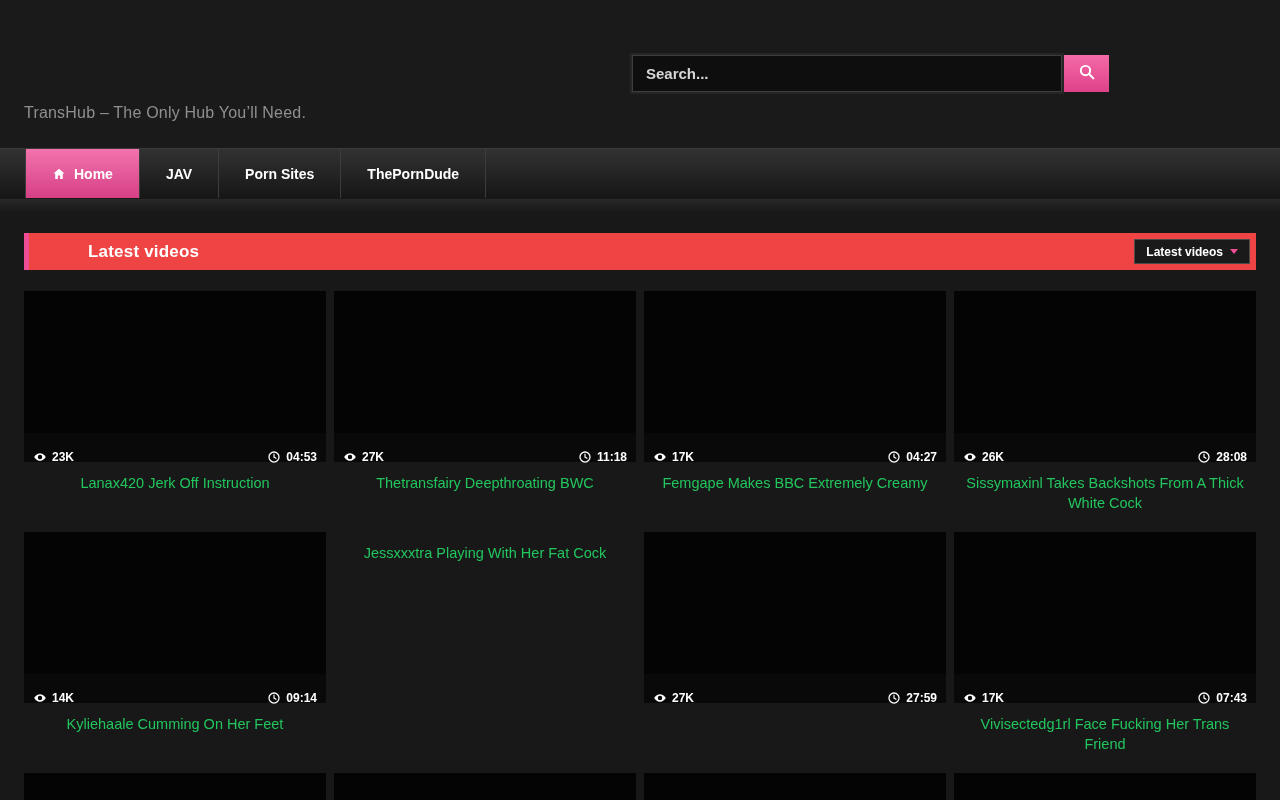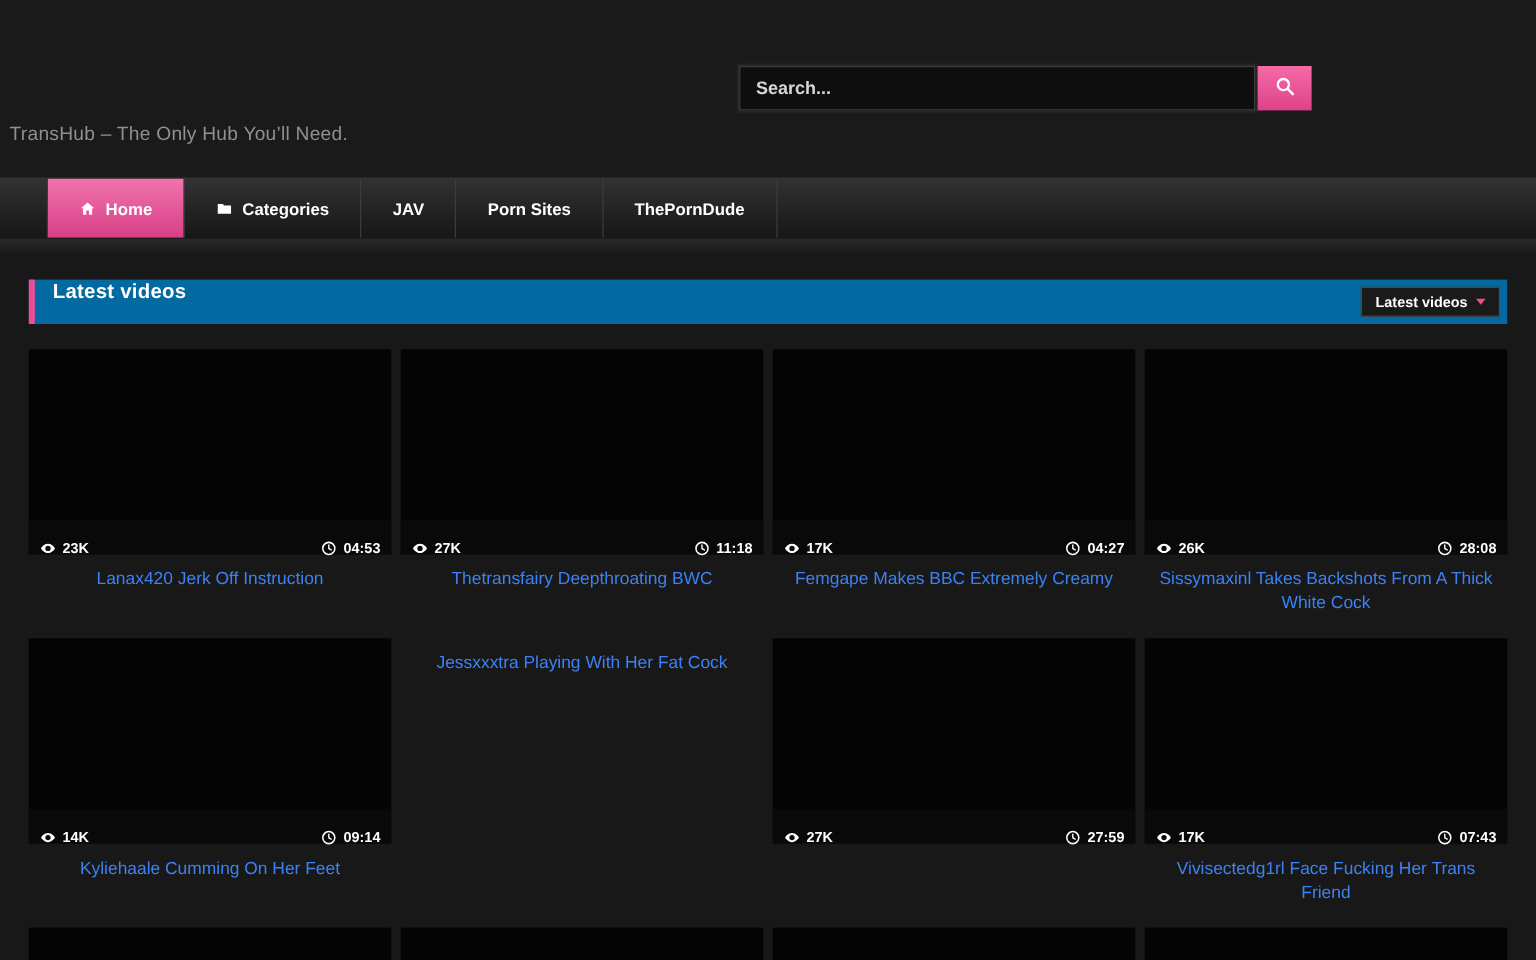--- a/index.html
+++ b/index.html
@@ -6,47 +6,47 @@
   html,body { width:1280px; height:800px; }
   body {
     background:#181818;
     font-family:"Liberation Sans", sans-serif;
     overflow:hidden;
     position:relative;
   }
 
   
   .site-header { position:relative; height:148px; background:#1a1a1a; }
-  .search-wrap { position:absolute; left:616px; top:55px; display:flex; }
+  .search-wrap { position:absolute; left:632px; top:55px; display:flex; }
   .search-input {
     width:430px; height:37px;
     background:#0e0e0e;
     border:1px solid #3d3d3d;
     box-shadow:0 0 0 2px rgba(255,255,255,0.05);
     color:#e0e0e0; font-weight:bold; font-size:15px;
     padding:0 13px; outline:none;
     font-family:"Liberation Sans", sans-serif;
   }
   .search-input::placeholder { color:#d6d6d6; opacity:1; }
   .search-btn {
     width:45px; height:37px; margin-left:2px;
     background:linear-gradient(#f56aa8, #de4289);
     border:none; cursor:pointer;
     display:flex; align-items:center; justify-content:center;
   }
   .search-btn svg { width:18px; height:18px; }
-  .tagline { position:absolute; left:8px; top:104px; color:#8f8f8f; font-size:16px; letter-spacing:.2px; }
+  .tagline { position:absolute; left:24px; top:104px; color:#8f8f8f; font-size:16px; letter-spacing:.2px; }
 
   
   .main-nav {
     height:50px;
     background:linear-gradient(#323232, #161616);
     border-top:1px solid #3a3a3a;
     display:flex; align-items:stretch;
-    padding-left:39px;
+    padding-left:25px;
     position:relative;
   }
   .main-nav:after {
     content:""; position:absolute; left:0; right:0; top:50px; height:14px;
     background:linear-gradient(rgba(60,60,60,.45), rgba(24,24,24,0));
     pointer-events:none;
   }
   .nav-item {
     display:flex; align-items:center; gap:8px;
     padding:0 26px;
@@ -55,23 +55,24 @@
     cursor:pointer; white-space:nowrap;
   }
   .nav-item:first-child { border-left:1px solid #3c3c3c; }
   .nav-item.active { background:linear-gradient(#f273ae, #d64085); }
   .nav-icon svg { width:14px; height:14px; display:block; }
 
   
   .section-bar {
     margin:35px 24px 0;
     height:37px;
-    background:#0369a1;
-    display:flex; align-items:flex-start;
+    background:#ef4444;
+    display:flex; align-items:center;
     position:relative;
+    gap:44px;
   }
   .section-accent { width:5px; height:37px; background:#ee4d96; margin-right:15px; flex:none; }
   .section-title { color:#ffffff; font-size:17px; font-weight:bold; letter-spacing:.2px; }
   .sort-btn {
     position:absolute; right:6px; top:6px;
     height:25px; padding:0 11px;
     background:#1a1a1a; border:1px solid #4a4a4a;
     color:#fff; font-size:12px; font-weight:bold;
     font-family:"Liberation Sans", sans-serif;
     display:flex; align-items:center; gap:7px;
@@ -98,21 +99,21 @@
   }
   .thumb-meta {
     position:absolute; left:0; right:0; bottom:0; height:29px;
     background:rgba(15,15,15,.55);
     display:flex; align-items:center; justify-content:space-between;
     padding:0 9px;
   }
   .meta-chunk { display:flex; align-items:center; gap:5px; color:#fff; font-size:12px; font-weight:bold;margin-top:18px; }
   .meta-chunk svg { width:14px; height:14px; display:block; }
   .video-title {
-    color:#3b82f6; font-size:14.5px; line-height:20px;
+    color:#22c55e; font-size:14.5px; line-height:20px;
     text-align:center; padding:11px 8px 0;
   }
 </style>
 </head>
 <body>
 
 <header class="site-header">
   <div class="search-wrap">
     <input class="search-input" type="text" placeholder="Search..." style="">
     <button class="search-btn">
@@ -130,28 +131,20 @@
 <nav class="main-nav" id="main-nav">
     <div class="nav-item active">
       <span class="nav-icon">
         <svg viewBox="0 0 24 24" width="14" height="14">
           <path d="M12 3l9.5 8.2h-3v9.3h-4.6v-6h-3.8v6H5.5v-9.3h-3z" fill="#ffffff"></path>
         </svg>
       </span>
       <span>Home</span>
     </div>
     <div class="nav-item">
-      <span class="nav-icon">
-        <svg viewBox="0 0 24 24" width="14" height="14">
-          <path d="M2.5 5h7.2l2 2.3h9.8v11.7H2.5z" fill="#ffffff"></path>
-        </svg>
-      </span>
-      <span>Categories</span>
-    </div>
-    <div class="nav-item">
       <span>JAV</span>
     </div>
     <div class="nav-item">
       <span>Porn Sites</span>
     </div>
     <div class="nav-item">
       <span>ThePornDude</span>
     </div>
   </nav>
 

